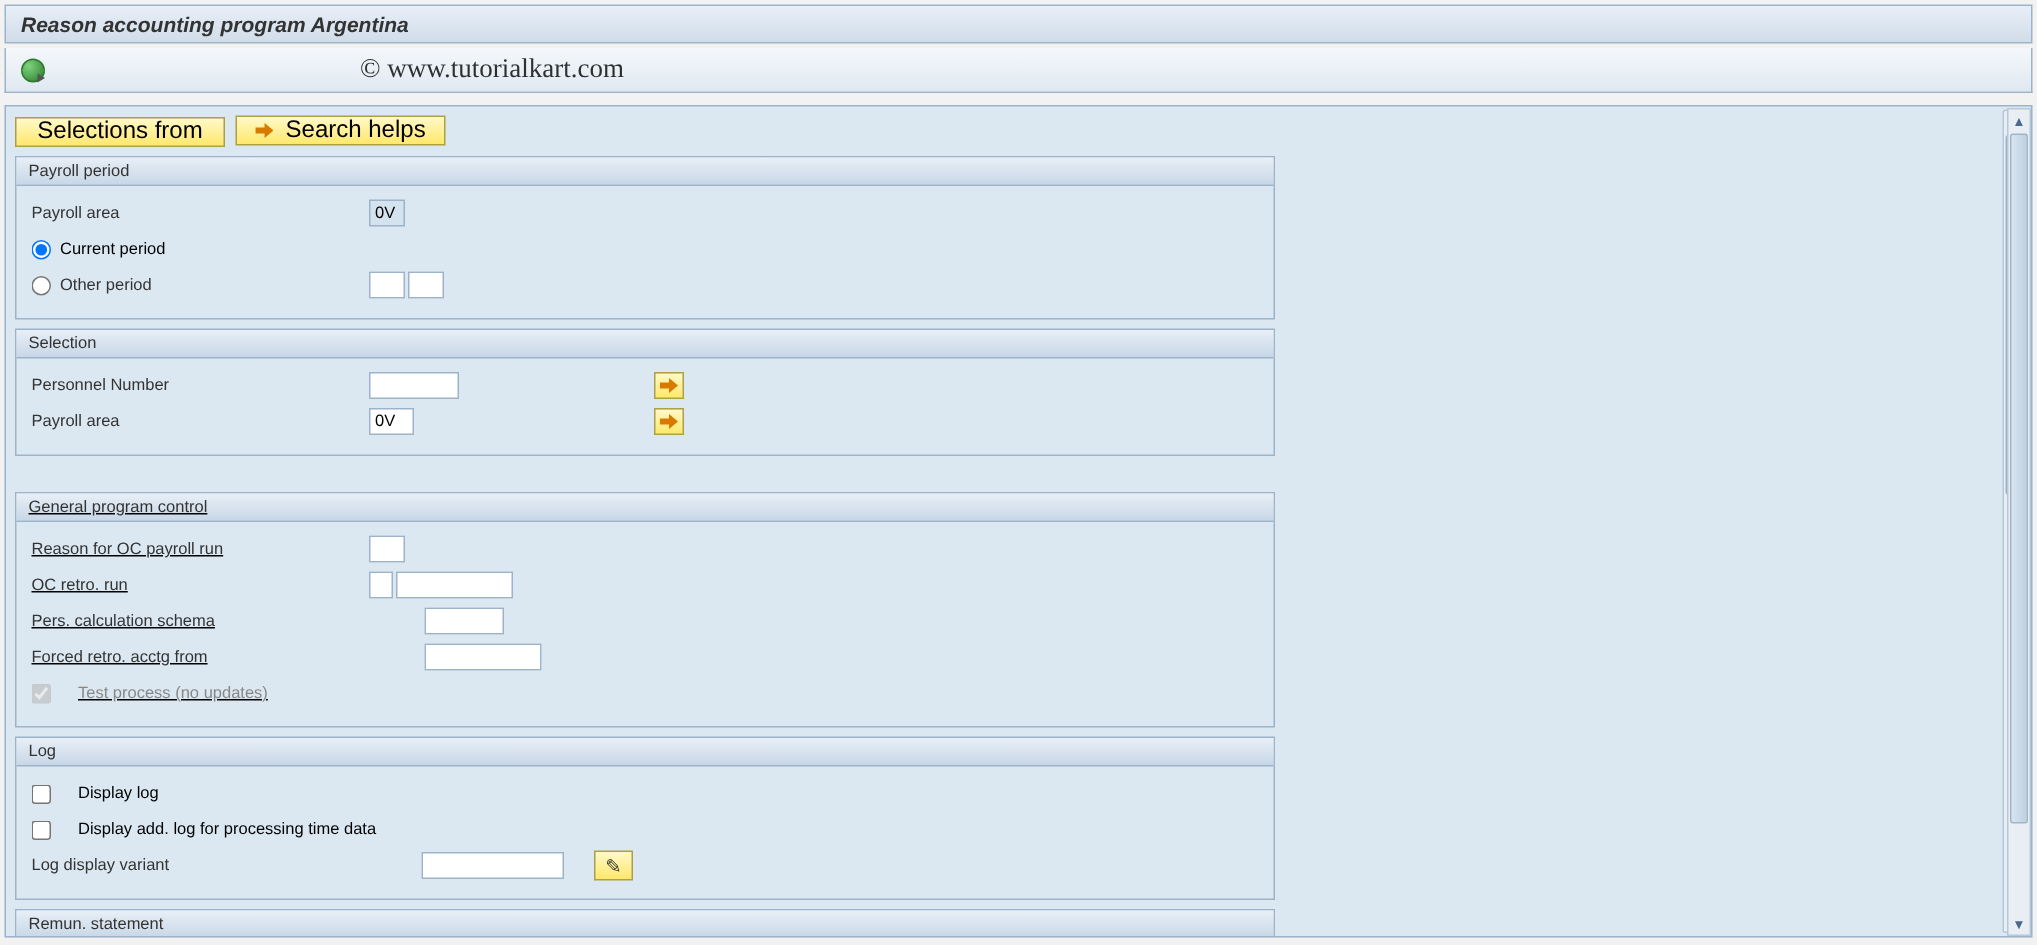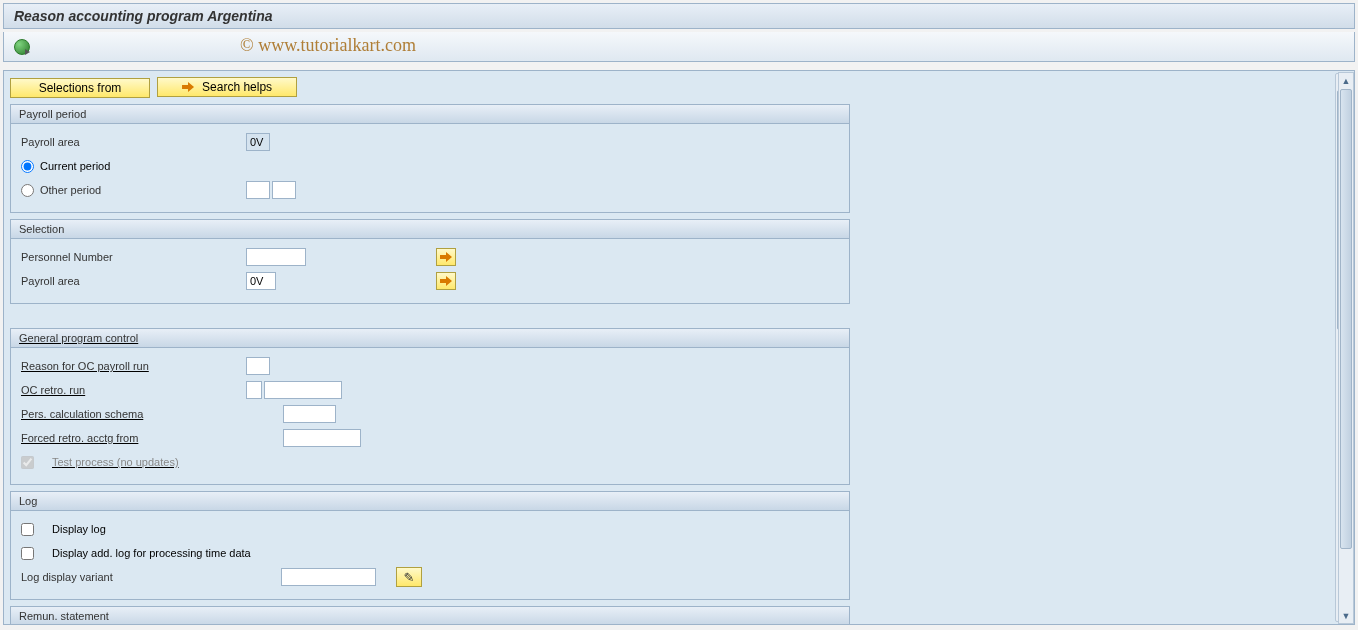--- a/index.html
+++ b/index.html
@@ -41,21 +41,21 @@
       bottom: -1px; right: -1px;
       width: 0; height: 0;
       border-left: 5px solid #555;
       border-top: 3px solid transparent;
       border-bottom: 3px solid transparent;
     }
     
     .watermark {
       position: absolute;
       top: 35px; left: 240px;
-      color: #a16207;
+      color: #000000;
       font-size: 18px;
       font-family: Georgia, serif;
       opacity: 0.8;
       pointer-events: none;
       z-index: 100;
     }
     
     .content-area {
       margin: 8px 3px 0 3px;
       background: #dbe8f2;
@@ -65,21 +65,21 @@
       overflow: hidden;
       position: relative;
     }
     
     .content-inner { width: 840px; }
     
     .btn-yellow {
       background: linear-gradient(to bottom, #fff9c9 0%, #ffe86b 100%);
       border: 1px solid #b0a040;
       padding: 2px 0;
-      font-size: 12px;
+      font-size: 16px;
       cursor: pointer;
       text-align: center;
       display: inline-flex;
       align-items: center;
       justify-content: center;
       height: 20px;
     }
     .btn-selections { width: 140px; }
     .btn-search { width: 140px; margin-left: 4px; }
     .btn-arrow-sm {

